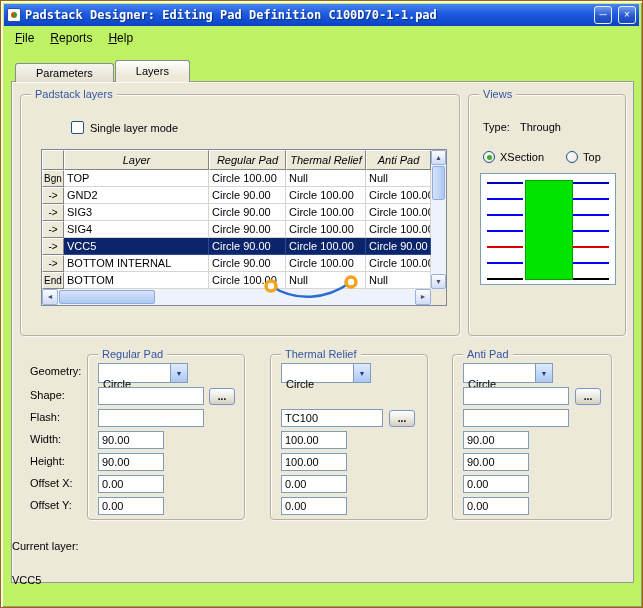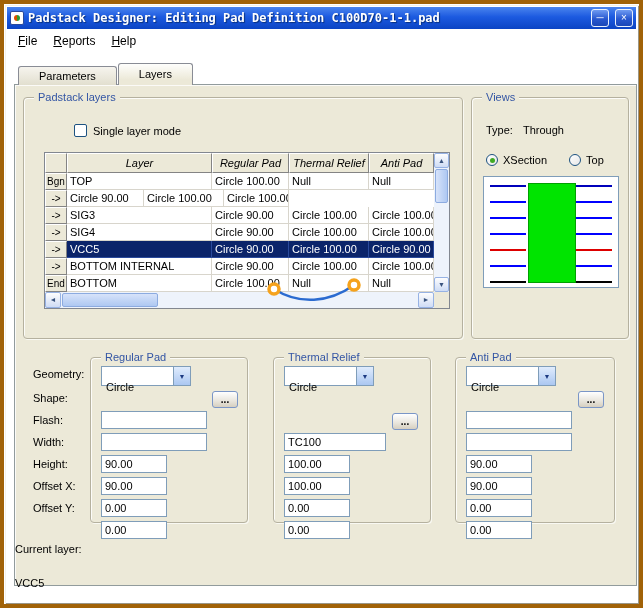--- a/index.html
+++ b/index.html
@@ -1,19 +1,19 @@
 <!DOCTYPE html>
 <html><head>
 <meta charset="utf-8">
 <style>
   *{margin:0;padding:0;box-sizing:border-box;}
   html,body{width:643px;height:608px;overflow:hidden;}
   body{font-family:"Liberation Sans",sans-serif;font-size:11px;color:#000;background:#ece9d8;}
 
-  .window{position:absolute;inset:0;background:#ffffff;border:4px solid #a16207;
+  .window{position:absolute;inset:0;background:#bef264;border:1px solid #a16207;
     box-shadow:inset 1px 1px 0 #fff,inset 2px 2px 0 #f4f2ea,inset -1px -1px 0 #9a9687;}
 
   
   .titlebar{position:absolute;left:3px;top:3px;right:3px;height:22px;display:flex;align-items:center;gap:4px;padding:0 3px;
     background:linear-gradient(180deg,#4a84ee 0%,#1c5ae0 45%,#0b44c4 100%);}
   .app-icon{width:14px;height:14px;flex:0 0 auto;background:#fff;border:1px solid #2a4a9c;border-radius:2px;position:relative;}
   .app-icon::after{content:"";position:absolute;inset:3px;border-radius:50%;background:linear-gradient(90deg,#d94f00 0 48%,#2d9c2d 52% 100%);}
   .title-text{flex:1;color:#fff;font-family:"DejaVu Sans Mono",monospace;font-weight:bold;font-size:12px;white-space:nowrap;overflow:hidden;text-shadow:1px 1px 1px #08307e;}
   .tb-btn{width:18px;height:18px;flex:0 0 auto;margin-left:2px;border:1px solid #e8f0fc;border-radius:3px;
     background:linear-gradient(180deg,#6f9bf2,#2858d0 55%,#1a47b8);color:#fff;font-size:10px;line-height:15px;text-align:center;cursor:default;}
@@ -76,21 +76,21 @@
   .xs-line{position:absolute;height:2px;width:36px;background:#0000ff;}
   .xs-line.l{left:6px;} .xs-line.r{right:6px;}
 
   
   .fld-label{position:absolute;left:18px;white-space:nowrap;}
   .combo{position:absolute;height:20px;background:#fff;border:1px solid #7f9db9;display:flex;}
   .combo-text{flex:1;padding:14px 4px;overflow:hidden;white-space:nowrap;}
   .combo-btn{width:17px;border-left:1px solid #7f9db9;background:linear-gradient(180deg,#e0ecfd,#abc7f1);
     color:#1c3a82;font-size:7px;display:flex;align-items:center;justify-content:center;}
   input.fld{position:absolute;height:18px;border:1px solid #7f9db9;background:#fff;padding:1px 3px;
-    font:11px "Liberation Sans",sans-serif;margin-top:21px;}
+    font:11px "Liberation Sans",sans-serif;}
   .dots-btn{position:absolute;height:17px;width:26px;border:1px solid #7a96c7;border-radius:3px;
     background:linear-gradient(180deg,#fff,#e8e5dc 60%,#d6cfc0);font:bold 10px "Liberation Sans",sans-serif;line-height:8px;}
 
   
   .footer{position:absolute;left:0;top:458px;width:100%;display:flex;justify-content:center;gap:22px;flex-direction:column;}
   .watermark{position:absolute;left:240px;top:274px;width:150px;z-index:40;pointer-events:none;text-align:center;}
   .wm-text{font-family:"DejaVu Sans",sans-serif;font-weight:bold;font-size:21px;color:#1464c8;letter-spacing:1px;line-height:22px;}
 </style>
 </head>
 <body>
@@ -136,20 +136,21 @@
 
         <div class="g-row">
           <div class="g-m">Bgn</div>
           <div class="g-cell c1">TOP</div>
           <div class="g-cell c2">Circle 100.00</div>
           <div class="g-cell c3">Null</div>
           <div class="g-cell c4">Null</div>
         </div>
         <div class="g-row">
           <div class="g-m">-&gt;</div>
+          <div class="g-cell c1">GND2</div>
           <div class="g-cell c2">Circle 90.00</div>
           <div class="g-cell c3">Circle 100.00</div>
           <div class="g-cell c4">Circle 100.00</div>
         </div>
         <div class="g-row">
           <div class="g-m">-&gt;</div>
           <div class="g-cell c1">SIG3</div>
           <div class="g-cell c2">Circle 90.00</div>
           <div class="g-cell c3">Circle 100.00</div>
           <div class="g-cell c4">Circle 100.00</div>

